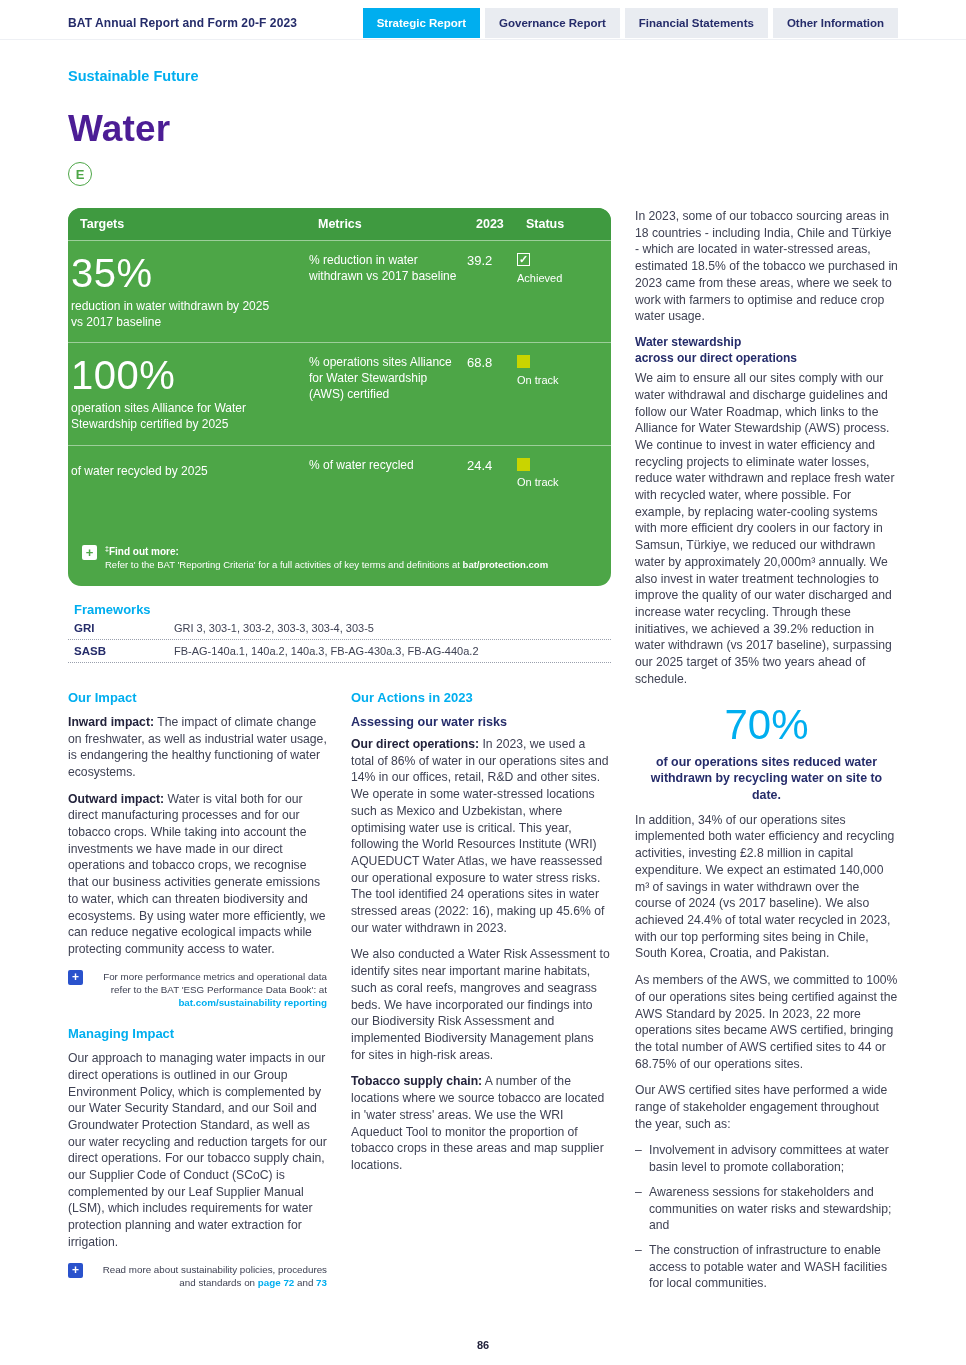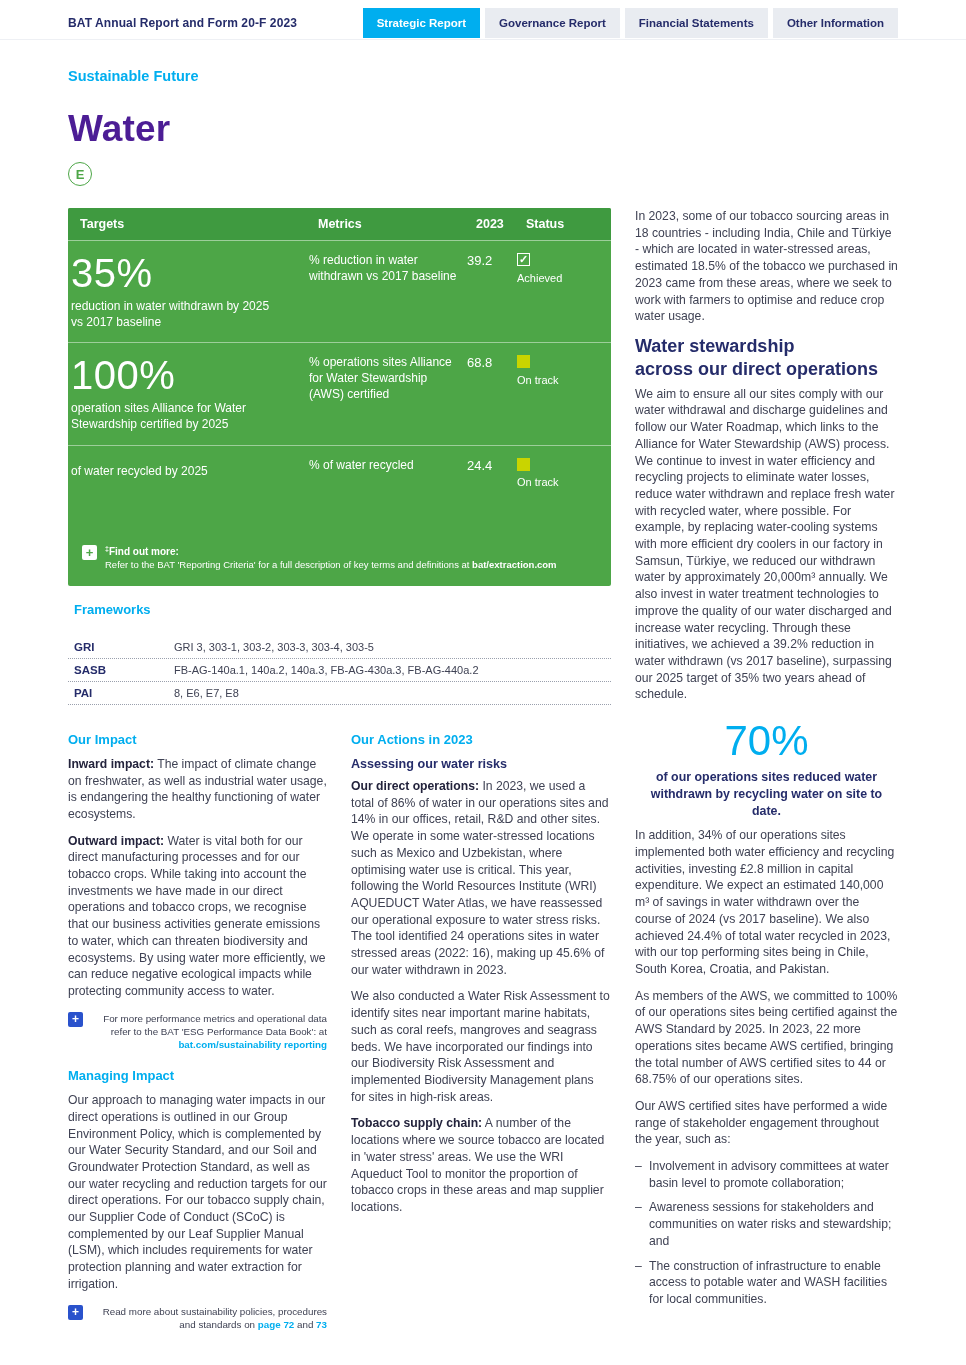--- a/index.html
+++ b/index.html
@@ -19,21 +19,21 @@
   .eyebrow { color:#00aeef; font-size:14.5px; font-weight:bold; }
   h1.page-title { color:#4c1d95; font-size:37px; font-weight:bold; margin-top:24px; letter-spacing:.2px; }
   .e-badge { margin-top:12px; width:24px; height:24px; border:1.6px solid #4da647; border-radius:50%; display:flex; align-items:center; justify-content:center; color:#4da647; font-size:13px; font-weight:bold; }
 
   
   .main { display:flex; padding:22px 68px 0 68px; gap:24px; }
   .left { width:543px; flex:0 0 543px; }
   .right { width:263px; flex:0 0 263px; }
 
   
-  .green-box { background:#4da647; border-radius:2px; color:#fff; min-height:378px; display:flex; flex-direction:column; overflow:hidden; }
+  .green-box { background:#4da647; border-radius:13px; color:#fff; min-height:378px; display:flex; flex-direction:column; overflow:hidden; }
   .g-grid { display:grid; grid-template-columns:238px 158px 50px 1fr; }
   .g-head { background:#3f9a40; }
   .g-head .g-cell { padding:8px 12px; font-size:12.5px; font-weight:bold; }
   .g-row { border-top:1px solid rgba(255,255,255,.45); }
   .g-cell { padding:12px 3px; font-size:12px; line-height:1.3; }
   .big-num { font-size:40px; font-weight:400; line-height:1.0; letter-spacing:.5px; }
   .t-desc { margin-top:6px; font-size:12px; line-height:1.3; max-width:200px; }
   .g-val { font-size:13px; }
   .s-icon { width:13px; height:13px; display:inline-block; position:relative; }
   .s-icon.check { border:1.5px solid #fff; }
@@ -42,41 +42,41 @@
   .s-label { font-size:11px; }
   .g-footer { margin-top:auto; display:flex; gap:8px; padding:12px 14px 14px 14px; align-items:flex-start; }
   .plus-white { width:15px; height:15px; background:#fff; border-radius:2px; color:#4da647; font-weight:bold; display:flex; align-items:center; justify-content:center; font-size:13px; flex:0 0 15px; }
   .fo-title { font-size:10px; font-weight:bold; }
   .fo-title sup { font-size:7px; }
   .fo-text { font-size:9.5px; line-height:1.35; margin-top:2px; max-width:470px; }
   .fo-text b { font-weight:bold; }
 
   
   .frameworks { margin-top:16px; }
-  .fw-title { color:#00aeef; font-size:13px; font-weight:bold; padding-left:6px; margin-bottom:19px; }
+  .fw-title { color:#00aeef; font-size:13px; font-weight:bold; padding-left:6px; margin-bottom:0; }
   .fw-row { display:flex; border-bottom:1px dotted #9aa0ad; padding:5px 6px; }
   .fw-row:first-of-type { border-top:1px dotted #9aa0ad; }
   .fw-label { width:100px; flex:0 0 100px; font-size:11.5px; font-weight:bold; color:#252c6a; }
   .fw-value { font-size:11px; color:#3f4254; }
 
   
   .cols { display:flex; gap:24px; margin-top:26px; }
   .textcol { width:259px; flex:0 0 259px; font-size:12.2px; line-height:1.37; }
   .cyan-h { color:#00aeef; font-size:13px; font-weight:bold; margin-bottom:7px; }
   .navy-h { color:#252c6a; font-size:12.6px; font-weight:bold; margin-bottom:5px; }
   .textcol p, .right p { margin-bottom:10px; }
   strong.lead { color:#23233c; }
   .note { display:flex; gap:7px; margin:12px 0 16px 0; align-items:flex-start; }
   .plus-blue { width:15px; height:15px; background:#2a52cc; border-radius:2px; color:#fff; font-weight:bold; display:flex; align-items:center; justify-content:center; font-size:12px; flex:0 0 15px; }
   .note-text { font-size:9.8px; line-height:1.35; color:#3f4254;text-align:right; }
   .link { color:#00aeef; font-weight:bold; cursor:pointer; text-decoration:none; }
 
   
   .right { font-size:12.2px; line-height:1.37; }
-  .stew-title { color:#252c6a; font-weight:bold; font-size:18px; line-height:1.3; margin-bottom:4px; }
+  .stew-title { color:#252c6a; font-weight:bold; font-size:12px; line-height:1.3; margin-bottom:4px; }
   .stat { margin:16px 0 8px 0;text-align:center; }
   .stat-value { color:#00aeef; font-size:42px; font-weight:400; line-height:1.05; }
   .stat-desc { margin-top:6px; color:#252c6a; font-weight:bold; font-size:12.4px; line-height:1.35; }
   .bullet { position:relative; padding-left:14px; margin-bottom:8px; }
   .bullet::before { content:"–"; position:absolute; left:0; top:0; }
 
   
   .page-footer { text-align:center; margin-top:30px; }
   .page-num { font-size:11px; font-weight:bold; color:#23233c; }
 </style>
@@ -148,38 +148,34 @@
           <div class="g-cell">
             <span class="s-icon ontrack"></span>
             <div class="s-label">On track</div>
           </div>
         </div>
 
         <div class="g-footer">
           <span class="plus-white">+</span>
           <div>
             <div class="fo-title"><sup>‡</sup><span>Find out more:</span></div>
-            <div class="fo-text"><span>Refer to the BAT 'Reporting Criteria' for a full description of key terms and definitions at </span><b>bat/extraction.com</b></div>
+            <div class="fo-text"><span>Refer to the BAT 'Reporting Criteria' for a full activities of key terms and definitions at </span><b>bat/protection.com</b></div>
           </div>
         </div>
       </div>
 
       <div class="frameworks">
         <div class="fw-title">Frameworks</div>
         <div class="fw-row">
           <div class="fw-label">GRI</div>
           <div class="fw-value">GRI 3, 303-1, 303-2, 303-3, 303-4, 303-5</div>
         </div>
         <div class="fw-row">
           <div class="fw-label">SASB</div>
           <div class="fw-value">FB-AG-140a.1, 140a.2, 140a.3, FB-AG-430a.3, FB-AG-440a.2</div>
-        </div>
-        <div class="fw-row">
-          <div class="fw-label">PAI</div>
-          <div class="fw-value">8, E6, E7, E8</div>
         </div>
       </div>
 
       <div class="cols">
 
         <section class="textcol">
           <h3 class="cyan-h">Our Impact</h3>
           <p><strong class="lead">Inward impact:</strong><span> The impact of climate change on freshwater, as well as industrial water usage, is endangering the healthy functioning of water ecosystems.</span></p>
           <p><strong class="lead">Outward impact:</strong><span> Water is vital both for our direct manufacturing processes and for our tobacco crops. While taking into account the investments we have made in our direct operations and tobacco crops, we recognise that our business activities generate emissions to water, which can threaten biodiversity and ecosystems. By using water more efficiently, we can reduce negative ecological impacts while protecting community access to water.</span></p>
           <div class="note">

